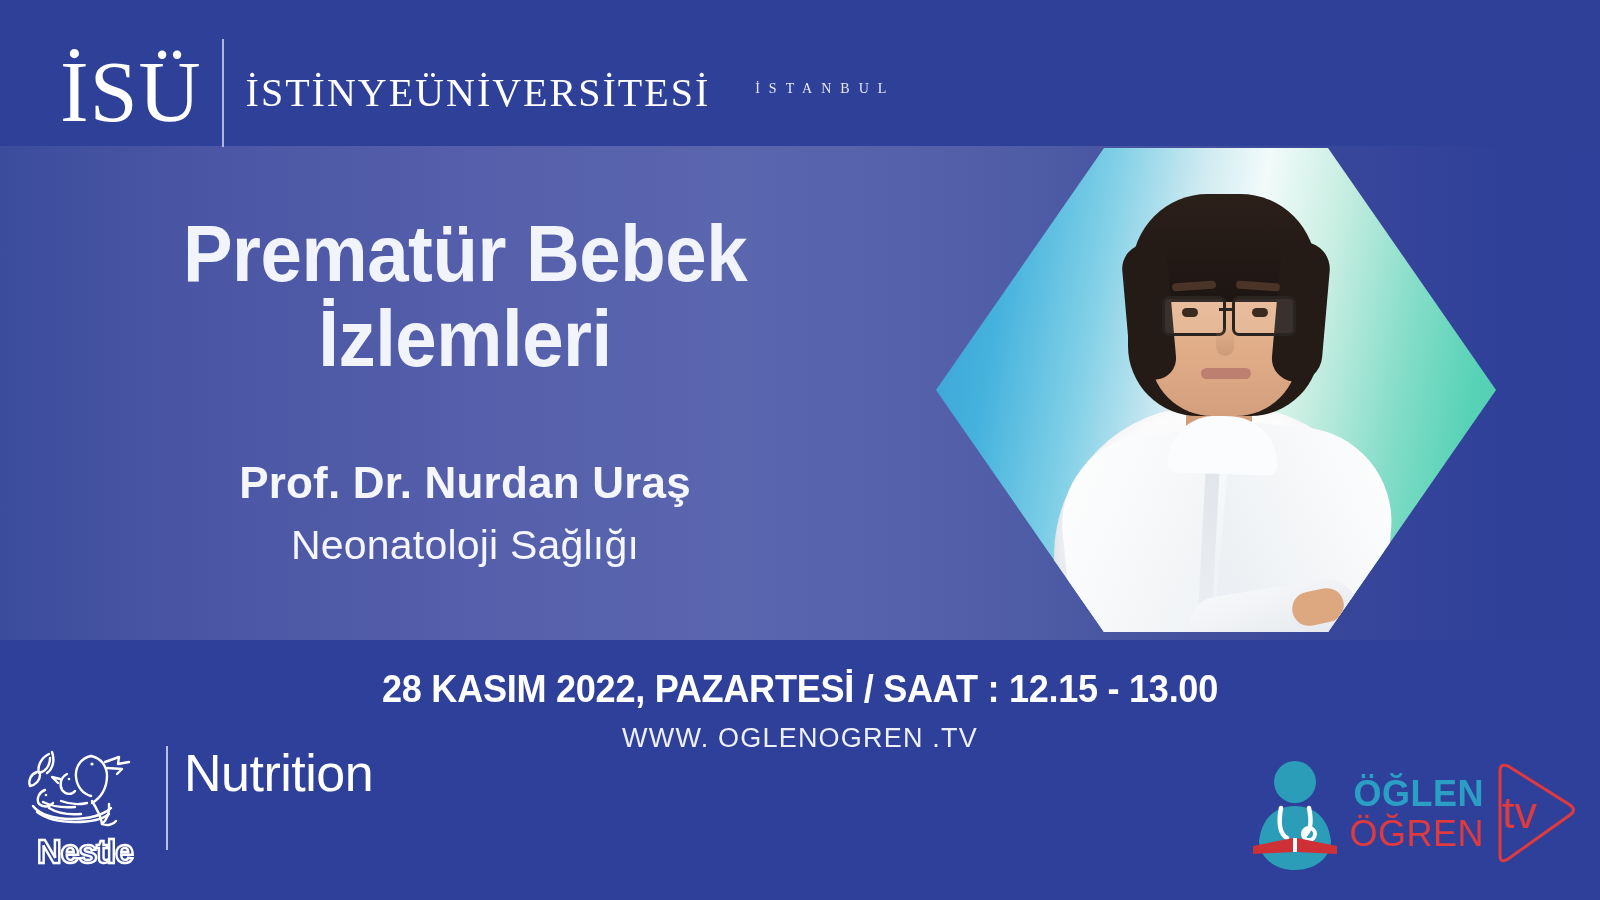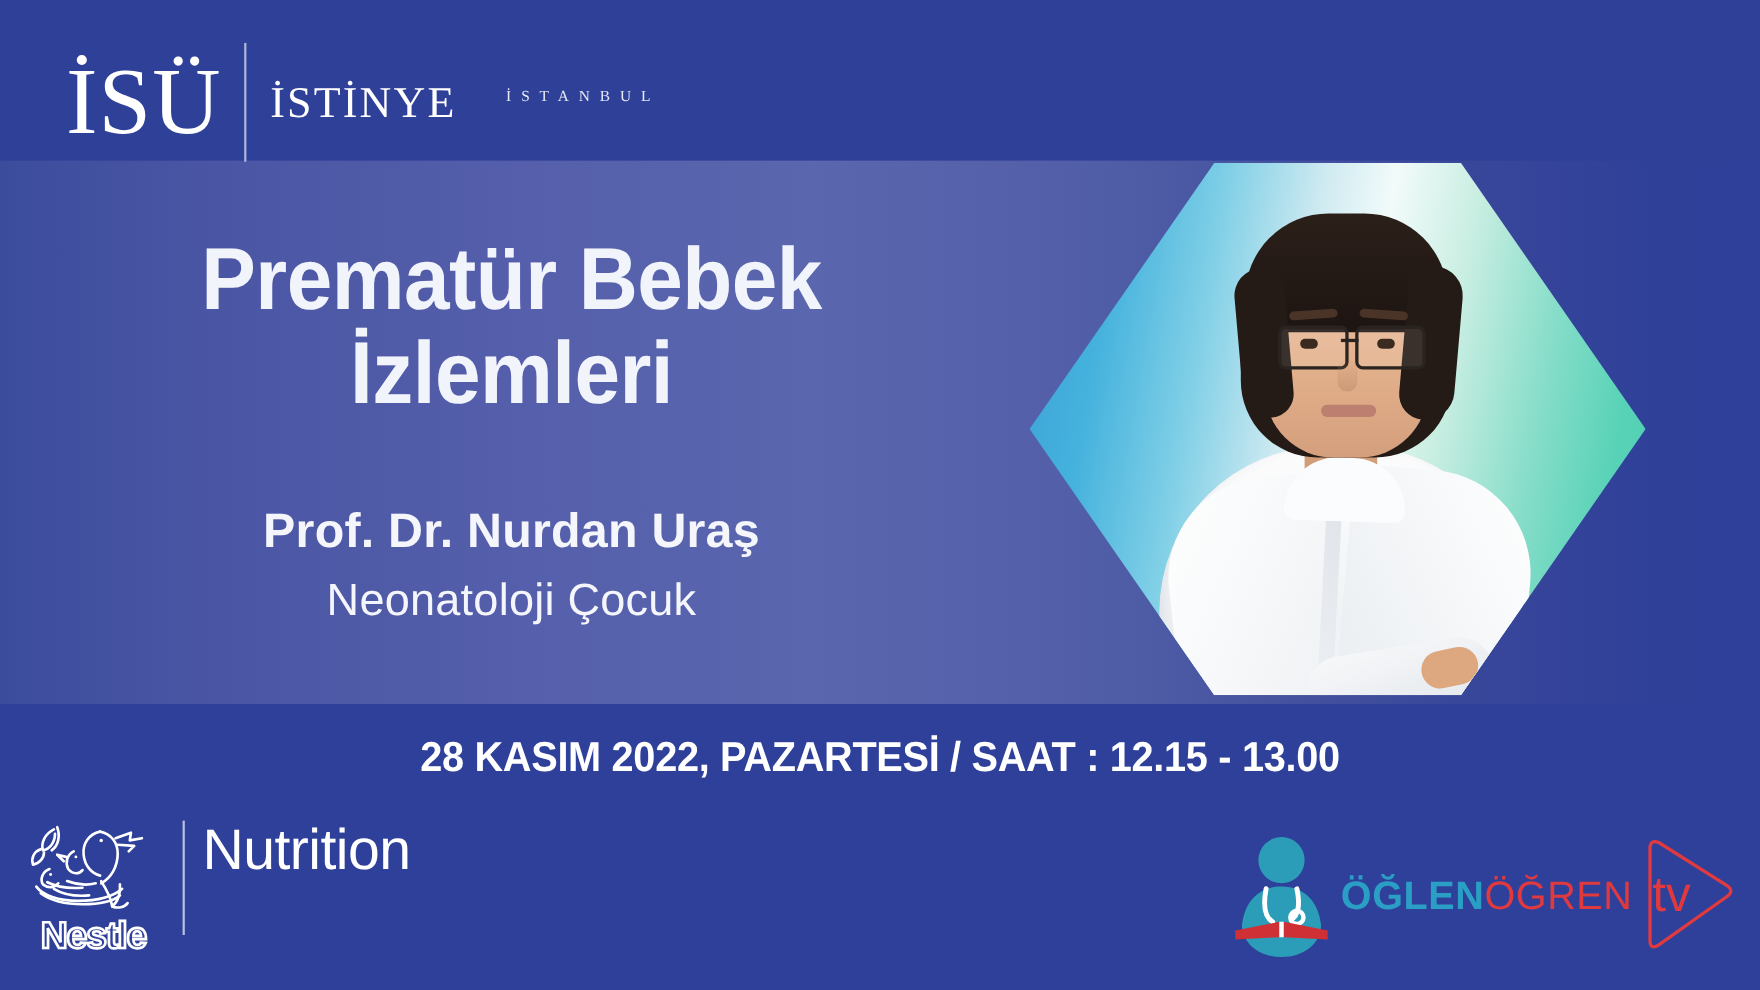--- a/index.html
+++ b/index.html
@@ -251,21 +251,21 @@
     letter-spacing:-0.2px;margin-top:2px;
   }
 
   
   .oo-logo{
     position:absolute;right:18px;top:746px;
     display:flex;align-items:center;height:136px;
   }
   .oo-figure{width:96px;height:120px;position:relative;}
   .oo-words{
-    display:flex;flex-direction:row;justify-content:center;
+    display:flex;flex-direction:column;justify-content:center;
     margin-left:6px;
     text-align:right;
   }
   .oo-l1{
     font-size:36px;font-weight:700;color:#2a9ec4;letter-spacing:0.5px;
     line-height:1.12;
   }
   .oo-l2{
     font-size:36px;font-weight:400;color:#e03a3f;letter-spacing:0.5px;
     line-height:1.12;
@@ -287,28 +287,29 @@
   <div class="band-top"></div>
   <div class="band-mid"></div>
   <div class="band-bot"></div>
 
   <div class="header">
     <div class="isu-logo">
       <div class="isu-mark">İSÜ</div>
       <div class="isu-divider"></div>
       <div class="isu-words">
         <div class="isu-l1">İSTİNYE</div>
+        <div class="isu-l2">ÜNİVERSİTESİ</div>
         <div class="isu-l3">İSTANBUL</div>
       </div>
     </div>
   </div>
 
   <div class="lecture-title">Prematür Bebek İzlemleri</div>
   <div class="speaker-name">Prof. Dr. Nurdan Uraş</div>
-  <div class="speaker-role">Neonatoloji Çocuk</div>
+  <div class="speaker-role">Neonatoloji Sağlığı</div>
 
   <div class="hex-wrap">
     <div class="hex"></div>
     <div class="hex-photo">
       <div class="ph ph-coat"></div>
       <div class="ph ph-coat-l"></div>
       <div class="ph ph-coat-r"></div>
       <div class="ph ph-placket"></div>
       <div class="ph ph-neck"></div>
       <div class="ph ph-collar"></div>
@@ -327,20 +328,21 @@
       <div class="ph ph-eye-l"></div>
       <div class="ph ph-eye-r"></div>
       <div class="ph ph-nose"></div>
       <div class="ph ph-mouth"></div>
       <div class="ph ph-arm"></div>
       <div class="ph ph-hand"></div>
     </div>
   </div>
 
   <div class="date-line">28 KASIM 2022, PAZARTESİ /  SAAT : 12.15 - 13.00</div>
+  <div class="url-line">WWW. OGLENOGREN .TV</div>
 
   <div class="nestle">
     <div class="nestle-mark">
       <svg class="nest-svg" width="132" height="84" viewBox="0 0 132 84">
         <g fill="none" stroke="#ffffff" stroke-width="2.4" stroke-linecap="round" stroke-linejoin="round">
 
           <path d="M30 8 C22 12 18 20 20 27 C26 26 31 20 31 12"></path>
           <path d="M33 6 C36 14 34 23 28 27"></path>
           <path d="M18 26 C12 28 9 34 11 40 C17 39 21 34 21 29"></path>
 

